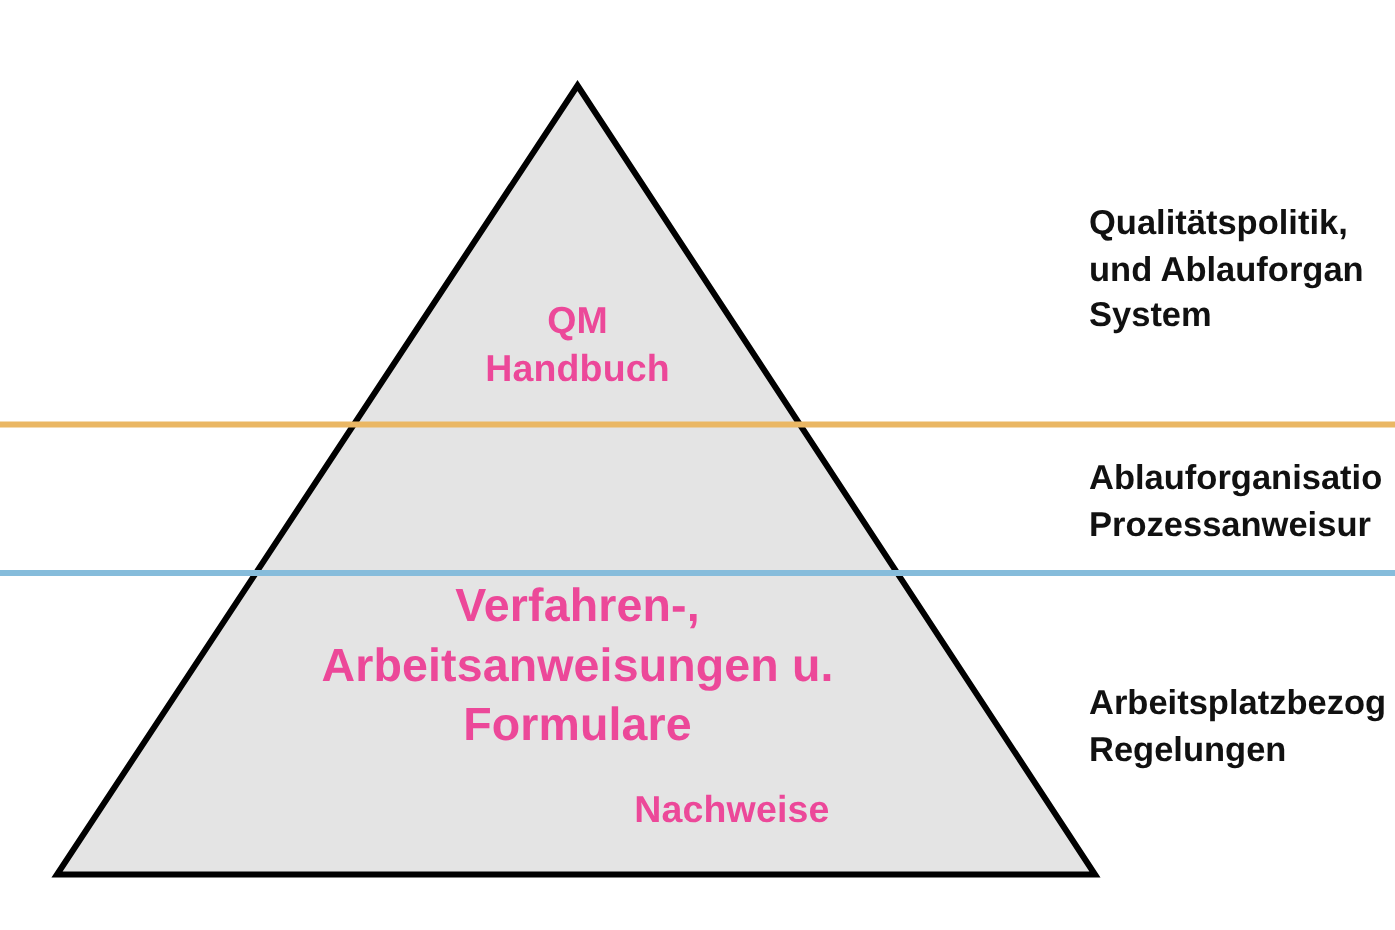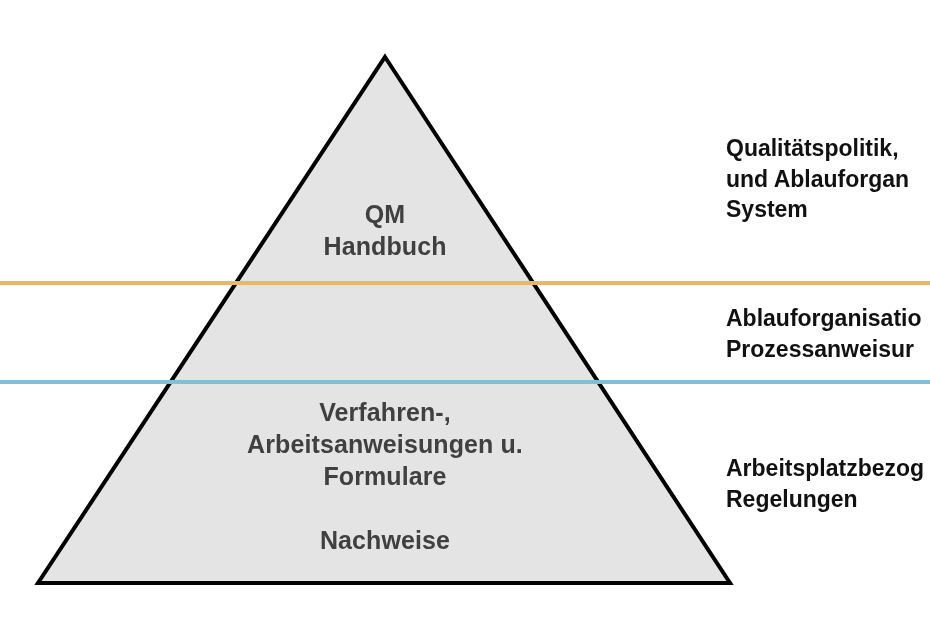--- a/index.html
+++ b/index.html
@@ -34,40 +34,41 @@
     height: 4px;
   }
   #divider-upper { top: 281px; background: #eab764; }
   #divider-lower { top: 380px; background: #86bcdb; }
 
   
   .tier-label {
     position: absolute;
     text-align: center;
     font-weight: bold;
-    color: #404040;
+    color: #ec4899;
     line-height: 1.28;
     white-space: pre-line;
     letter-spacing: 0.1px;
   }
   #tier-1-label {
     left: 235px; top: 198px; width: 300px;
     font-size: 25px;
   }
   #tier-2-label {
     left: 235px; top: 298px; width: 300px;
     font-size: 25px;
   }
   #tier-3-label {
-    left: 150px; top: 396px; width: 470px;
-    font-size: 25px;
+    left: 150px; top: 384px; width: 470px;
+    font-size: 31px;
   }
   #tier-4-label {
-    left: 205px; top: 524px; width: 360px;
+    left: 193px; top: 524px; width: 360px;
     font-size: 25px;
+    text-align: right;
   }
 
   
   .side-note {
     position: absolute;
     font-size: 23px;
     font-weight: bold;
     color: #111111;
     line-height: 1.33;
     white-space: pre-line;

